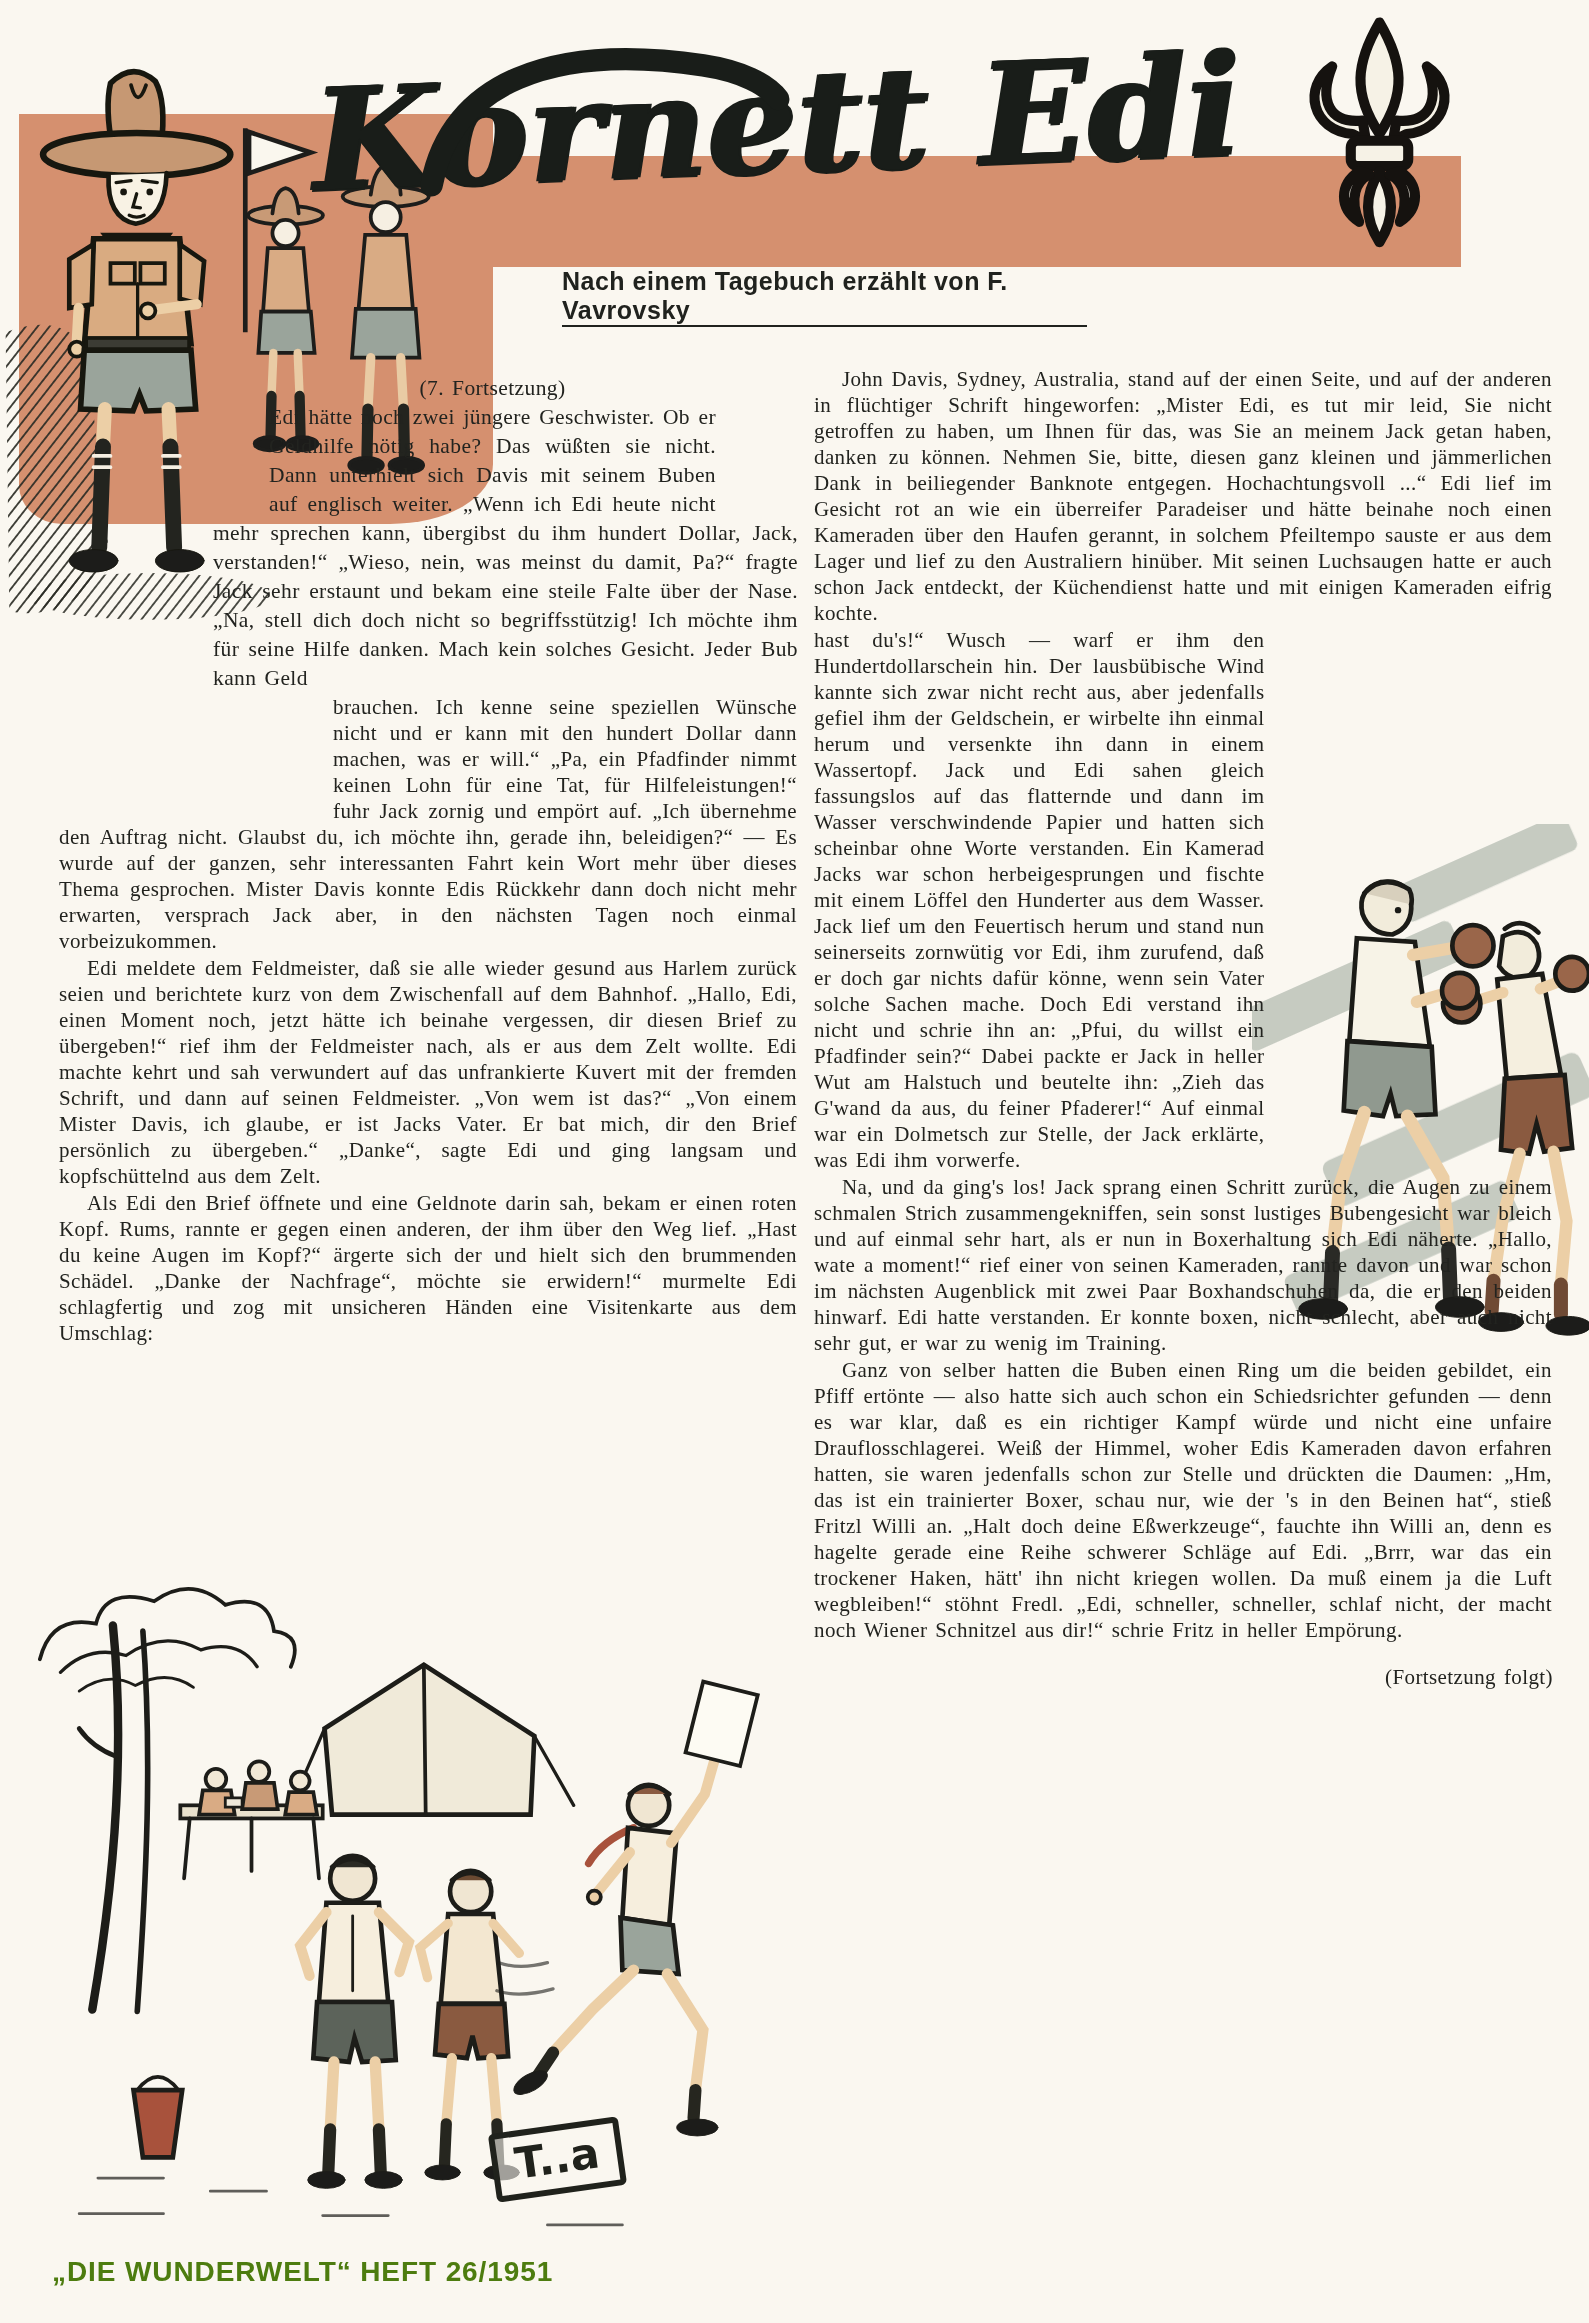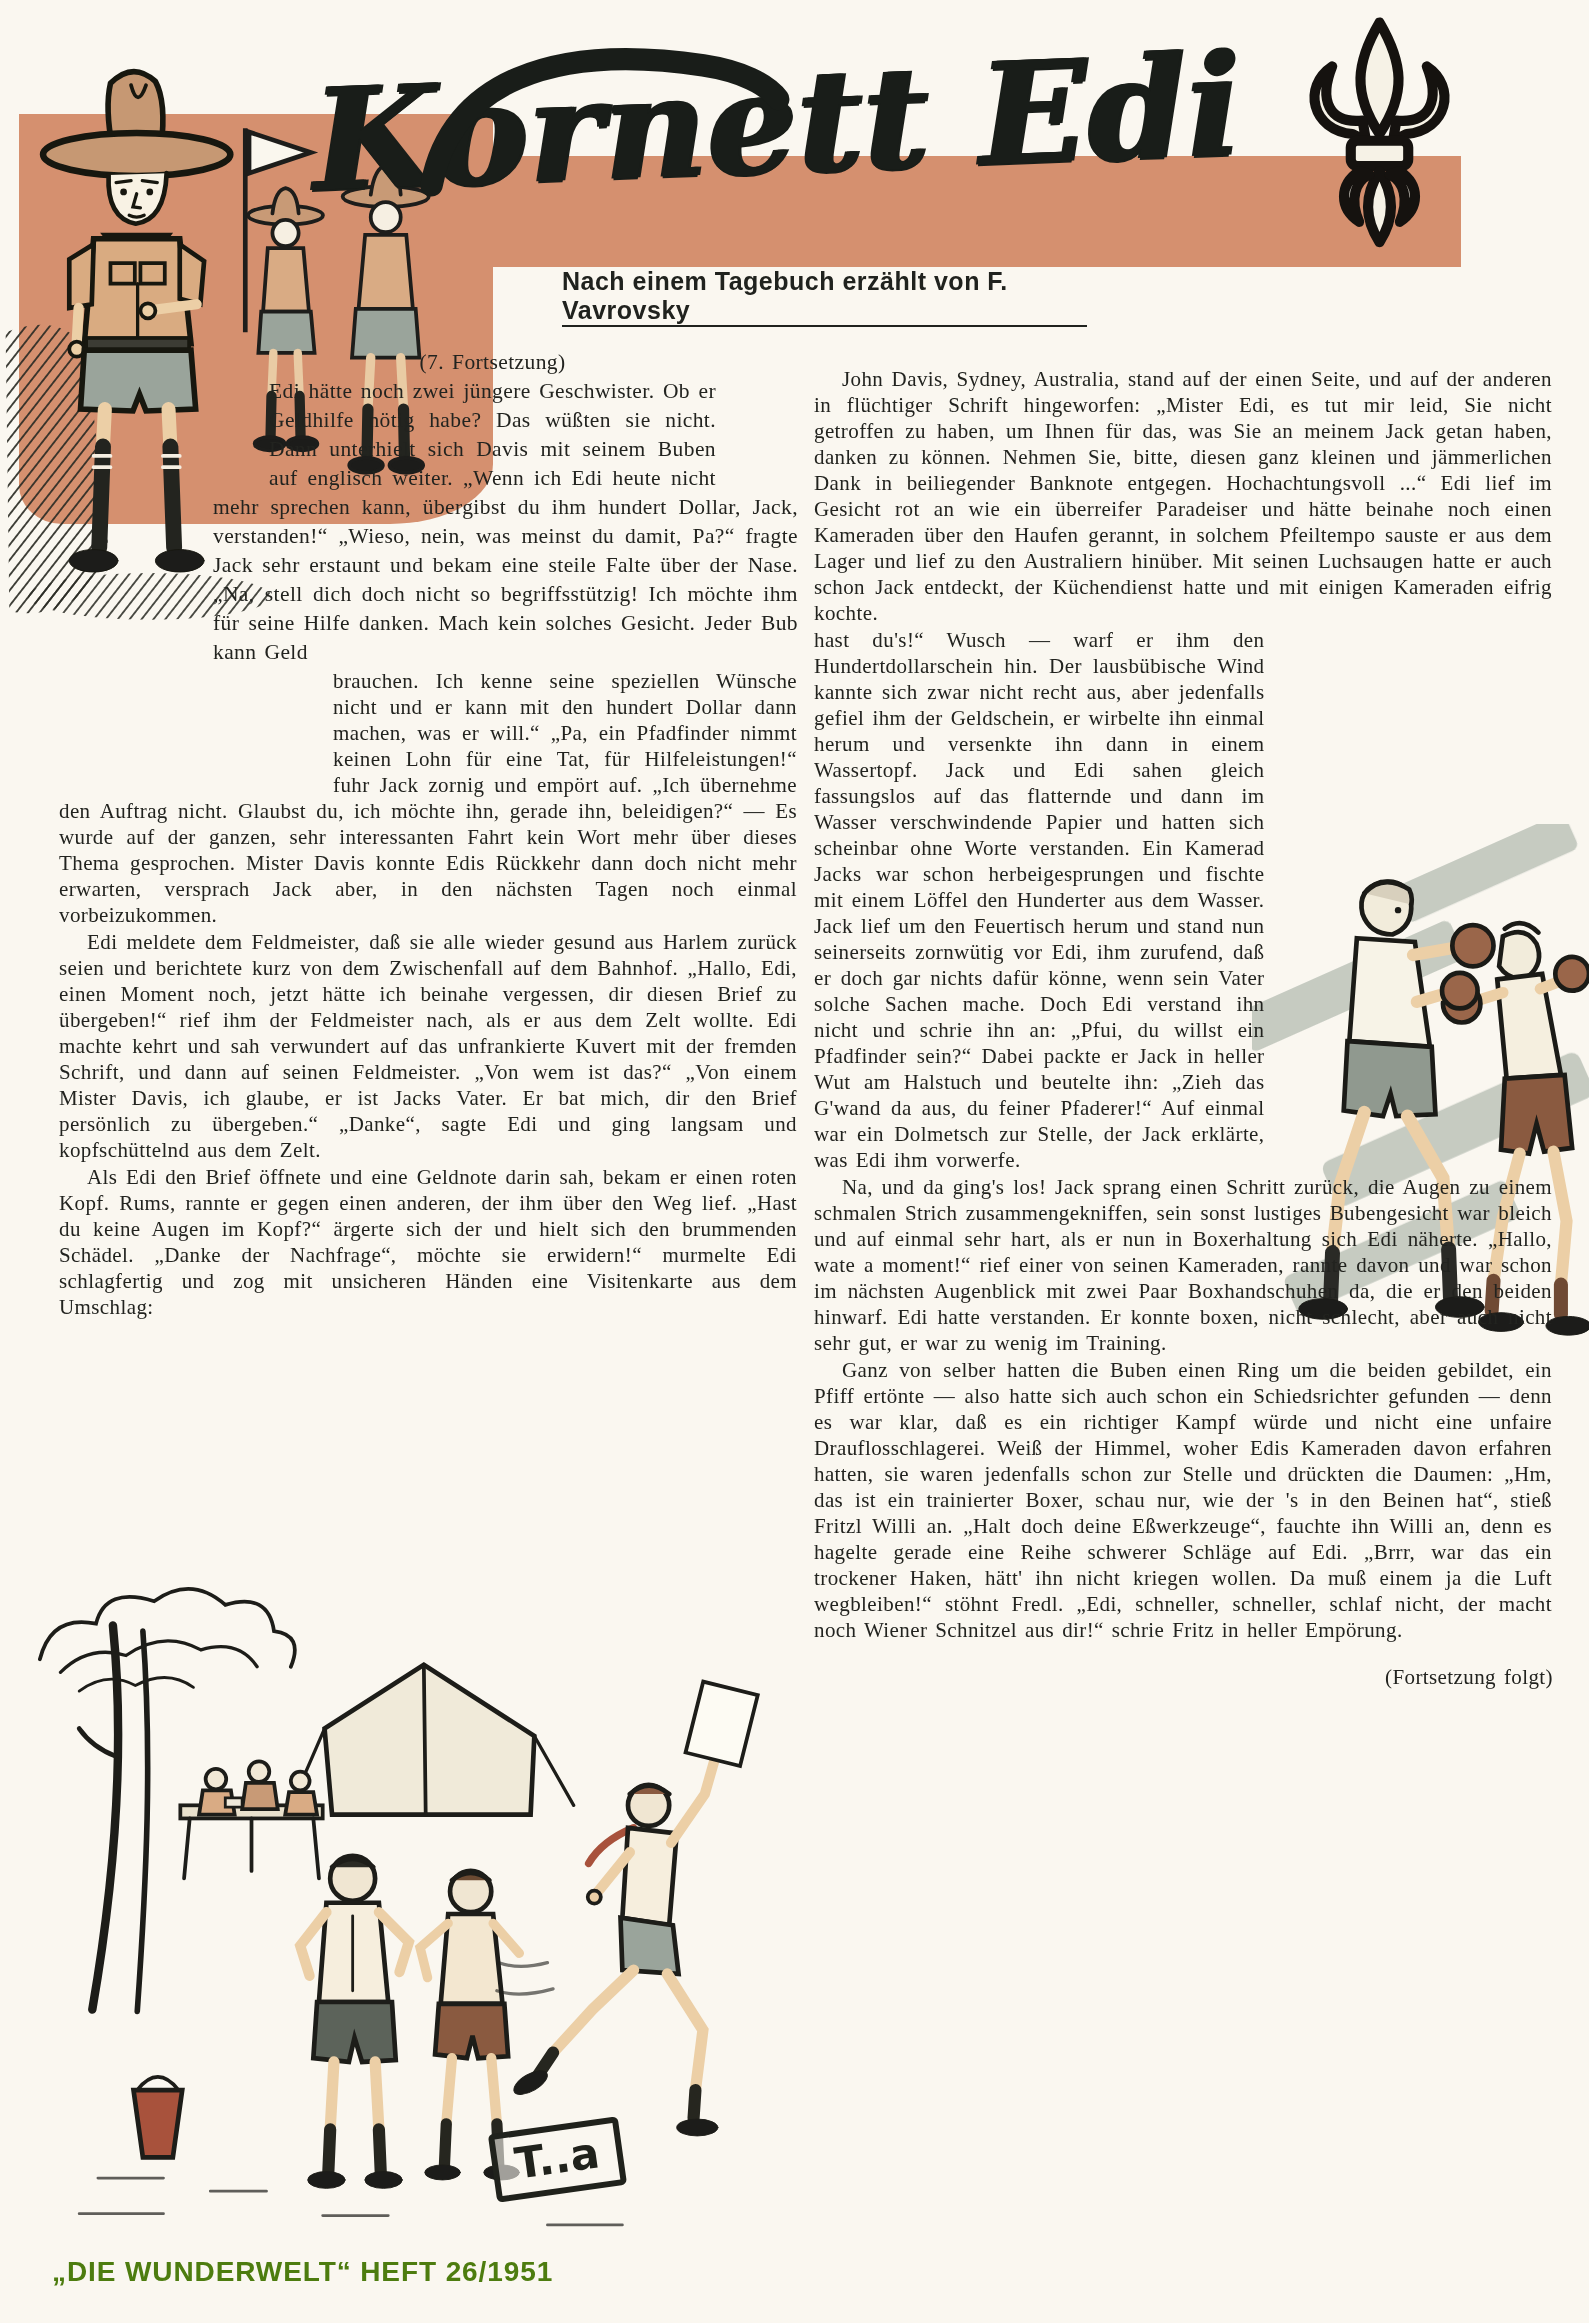--- a/index.html
+++ b/index.html
@@ -33,21 +33,21 @@
   .illo { position:absolute; z-index:3; }
   #scout-illo  { left:0px;    top:23.4px;   width:543px; height:614px; }
   #boxing-illo { left:1252px; top:824px;  width:337px; height:543px; }
   #camp-illo   { left:23.4px;   top:1569px; width:782px; height:689px; }
   
   .col {
     position:absolute; width:740px; z-index:5;
     font-size:21px; line-height:26px; text-align:justify;
     letter-spacing:0.4px; word-spacing:2.3px;
   }
-  #left-col  { left:58px;  top:348px; }
+  #left-col  { left:58px;  top:374px; }
   #right-col { left:813px; top:365px; }
   .seg { margin:1px; }
   .indent { text-indent:28px; }
   .intro { font-size:21.5px; line-height:29px; }
   .heading { text-align:center; }
   .float-a  { float:left;  width:211px; height:145px; }
   .float-ar { float:right; width:82px;  height:145px; }
   .float-b  { float:left;  clear:left; width:155px; height:174px; }
   .float-c  { float:left;  clear:left; width:275px; height:116px; }
   .box-float { float:right; width:281px; height:525px; margin-left:7.5px; }

